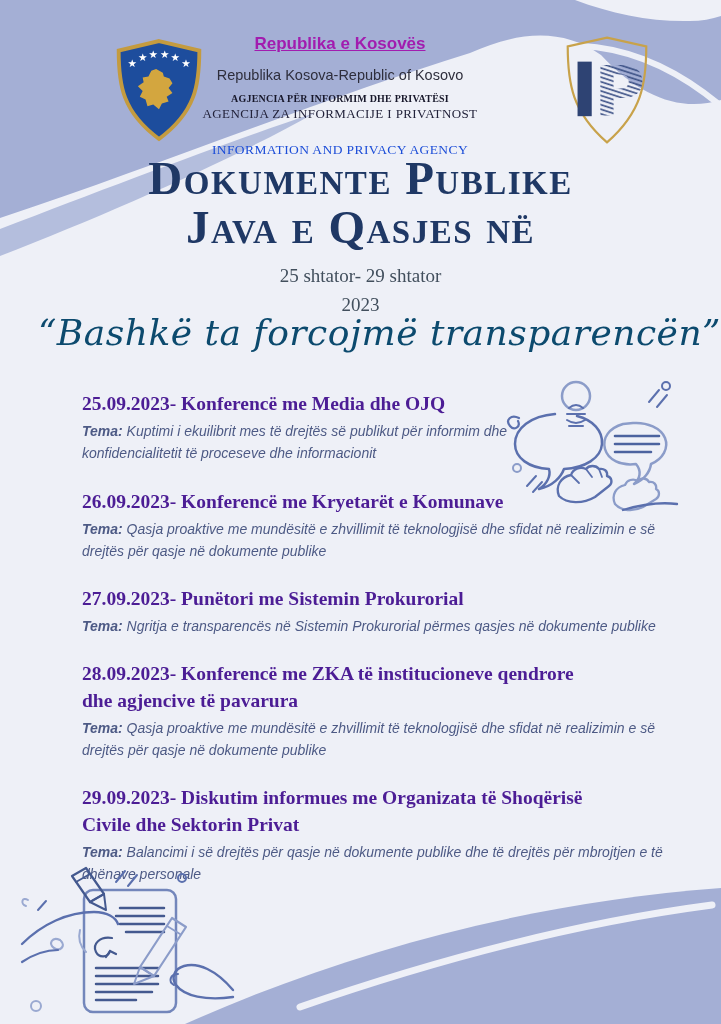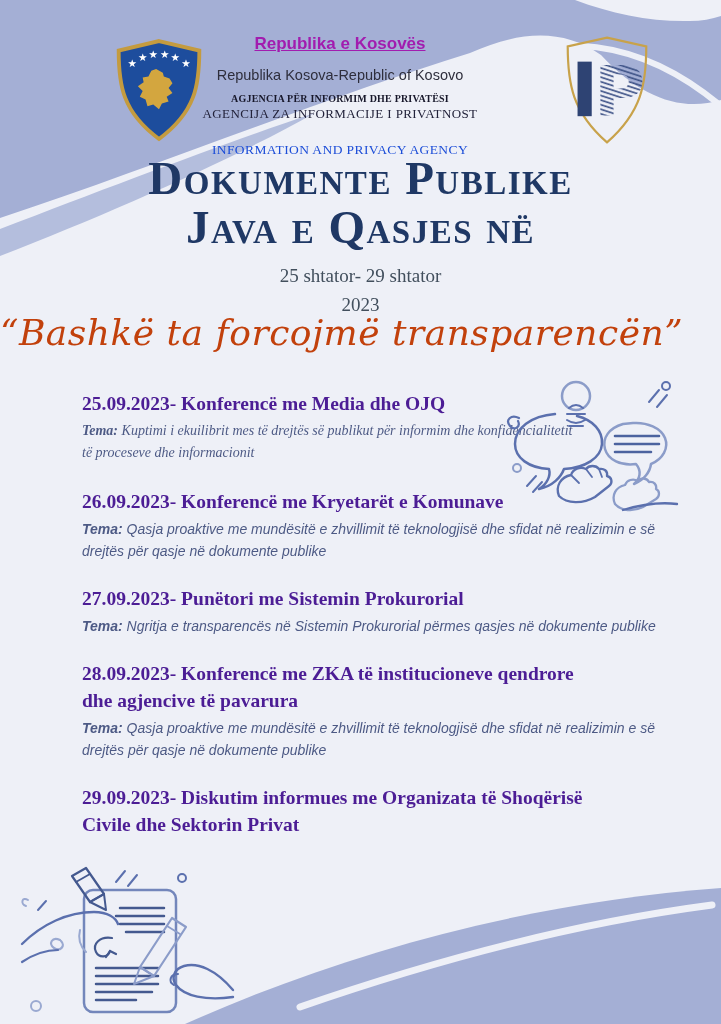--- a/index.html
+++ b/index.html
@@ -16,32 +16,32 @@
   .rep-sub{font-family:"Liberation Sans",sans-serif;font-size:14.5px;color:#2e2e3c;margin-top:13px;}
   .agency-sq{margin-top:10px;font-weight:bold;font-size:10px;color:#17172a;letter-spacing:.2px;}
   .agency-sr{font-size:13px;color:#22223a;margin-top:2px;letter-spacing:.4px;}
   .agency-en{font-size:13.5px;color:#1d4ed8;margin-top:20px;letter-spacing:.4px;}
 
   .title{position:absolute;top:154px;left:0;width:100%;text-align:center;
          color:#1f3865;font-weight:bold;font-variant:small-caps;
          font-size:47px;line-height:1.04;letter-spacing:1.5px;}
   .dates{position:absolute;top:261px;left:0;width:100%;text-align:center;
          font-size:19px;color:#424f5d;line-height:1.55;}
-  .slogan{position:absolute;top:312px;left:0;width:100%;text-align:left;
+  .slogan{position:absolute;top:312px;left:0;width:100%;text-align:right;
           font-family:"DejaVu Serif",serif;font-style:italic;
-          font-size:36px;color:#c2410c;letter-spacing:.5px;}
+          font-size:36px;color:#0c4a6e;letter-spacing:.5px;}
 
   .events{position:absolute;left:82px;top:391px;width:600px;}
   .event{margin-bottom:24px;}
   .event-heading{font-size:19.5px;font-weight:bold;color:#4c1d95;line-height:1.35;}
   .event-tema{margin-top:3px;font-family:"Liberation Sans",sans-serif;font-style:italic;
               font-size:14px;color:#4d5a85;line-height:1.58;}
   .tema-label{font-weight:bold;}
   .event:nth-child(1) .event-heading{max-width:560px;}
-  .event:nth-child(1) .event-tema{max-width:500px;font-family:Liberation Serif, serif;}
+  .event:nth-child(1) .event-tema{max-width:500px;}
   .event:nth-child(2) .event-tema{max-width:592px;}
   .event:nth-child(3) .event-tema{max-width:592px;font-style:italic;}
   .event:nth-child(4) .event-heading{max-width:520px;}
   .event:nth-child(4) .event-tema{max-width:592px;}
   .event:nth-child(5) .event-heading{max-width:545px;}
   .event:nth-child(5) .event-tema{max-width:618px;}
 
   .illu-ideas{position:absolute;left:503px;top:376px;width:178px;height:138px;}
   .illu-writing{position:absolute;left:20px;top:866px;width:215px;height:155px;}
 </style>
@@ -133,20 +133,24 @@
     </div>
     <div class="event">
       <div class="event-heading">28.09.2023- Konferencë me ZKA të institucioneve qendrore dhe agjencive të pavarura</div>
       <div class="event-tema">
         <span class="tema-label">Tema:</span>
         <span>Qasja proaktive me mundësitë e zhvillimit të teknologjisë dhe sfidat në realizimin e së drejtës për qasje në dokumente publike</span>
       </div>
     </div>
     <div class="event">
       <div class="event-heading">29.09.2023- Diskutim informues me Organizata të Shoqërisë Civile dhe Sektorin Privat</div>
+      <div class="event-tema">
+        <span class="tema-label">Tema:</span>
+        <span>Balancimi i së drejtës për qasje në dokumente publike dhe të drejtës për mbrojtjen e të dhënave personale</span>
+      </div>
     </div>
   </div>
 
   <svg class="illu-ideas" viewBox="0 0 178 138" aria-hidden="true">
     <g fill="none" stroke-linecap="round" stroke-linejoin="round">
       <circle cx="73" cy="20" r="14" stroke="#8b9cc9" stroke-width="2.5"></circle>
       <path d="M66,32 Q73,26 80,32" stroke="#5b70ae" stroke-width="2"></path>
       <path d="M64,38 h18 M64,44 q9,6 18,0 M66,50 h14" stroke="#5b70ae" stroke-width="2"></path>
       <path d="M52,38 C28,40 12,52 12,68 C12,82 26,92 46,93 C48,100 44,108 36,113 C50,110 58,101 61,93 C82,92 98,82 99,68 C100,55 90,44 74,40" stroke="#5b70ae" stroke-width="2.5"></path>
       <path d="M16,42 C8,38 2,44 7,50 C11,55 18,51 15,45" stroke="#5b70ae" stroke-width="2.2"></path>

